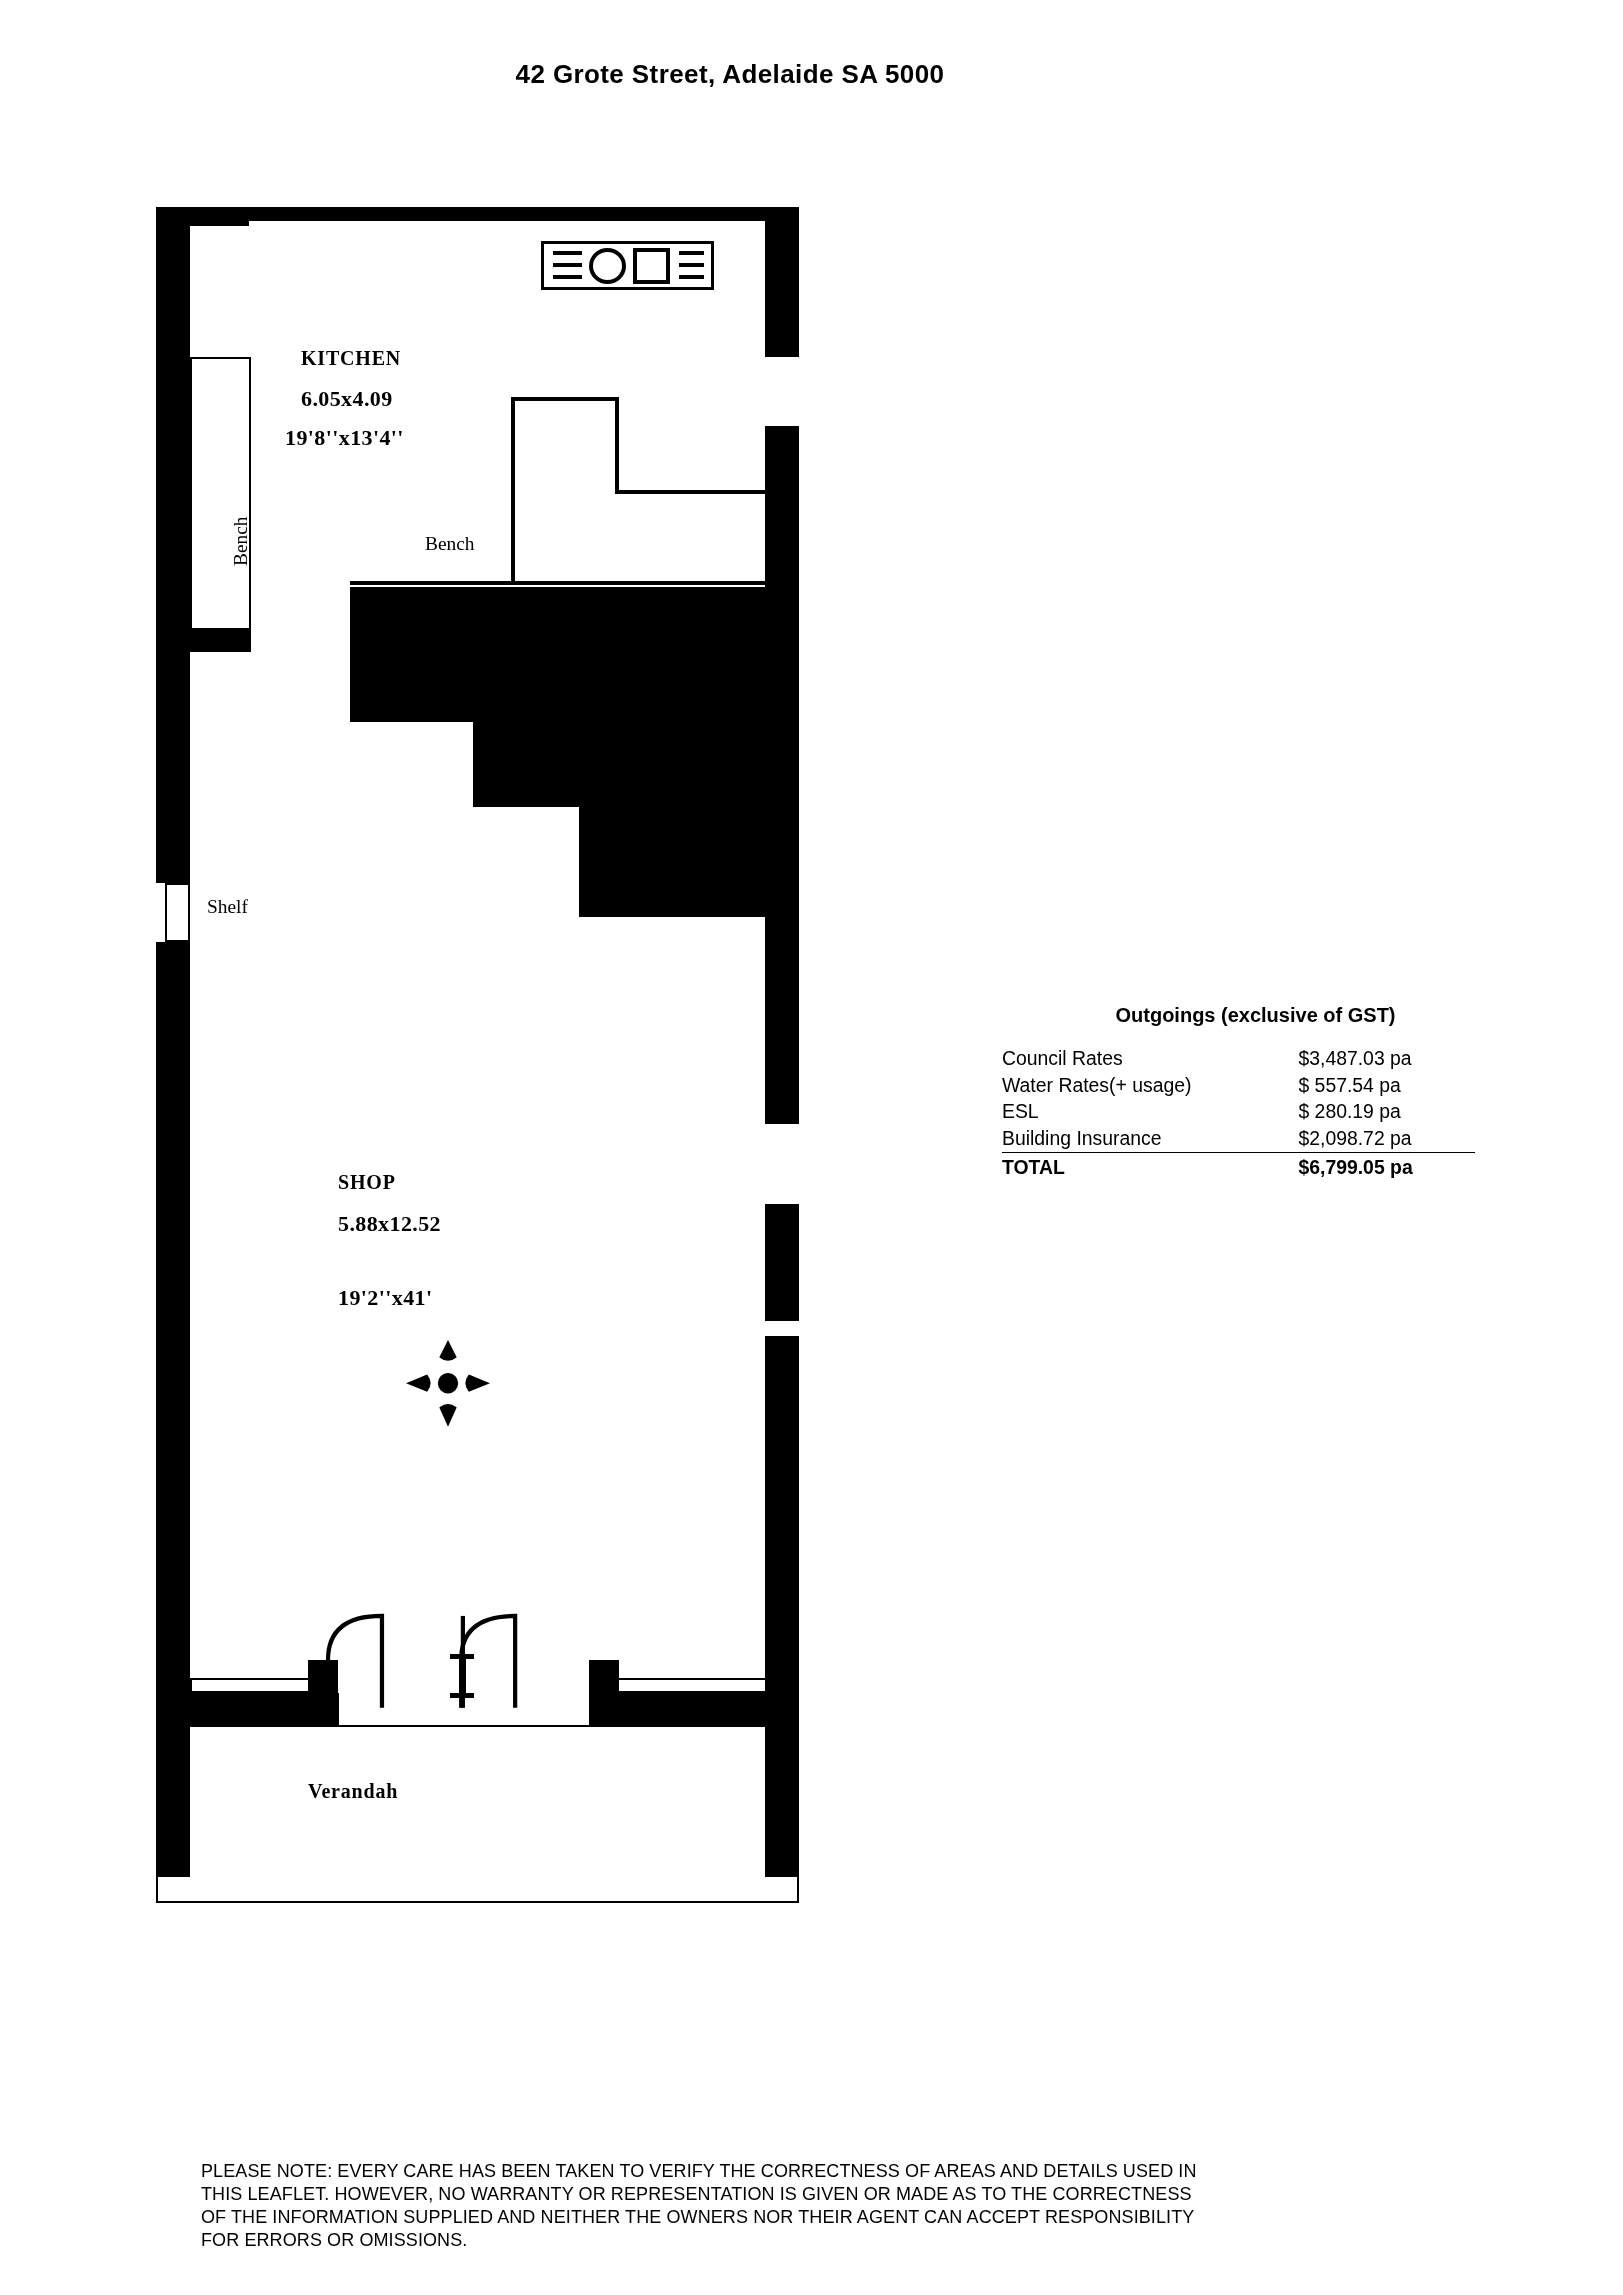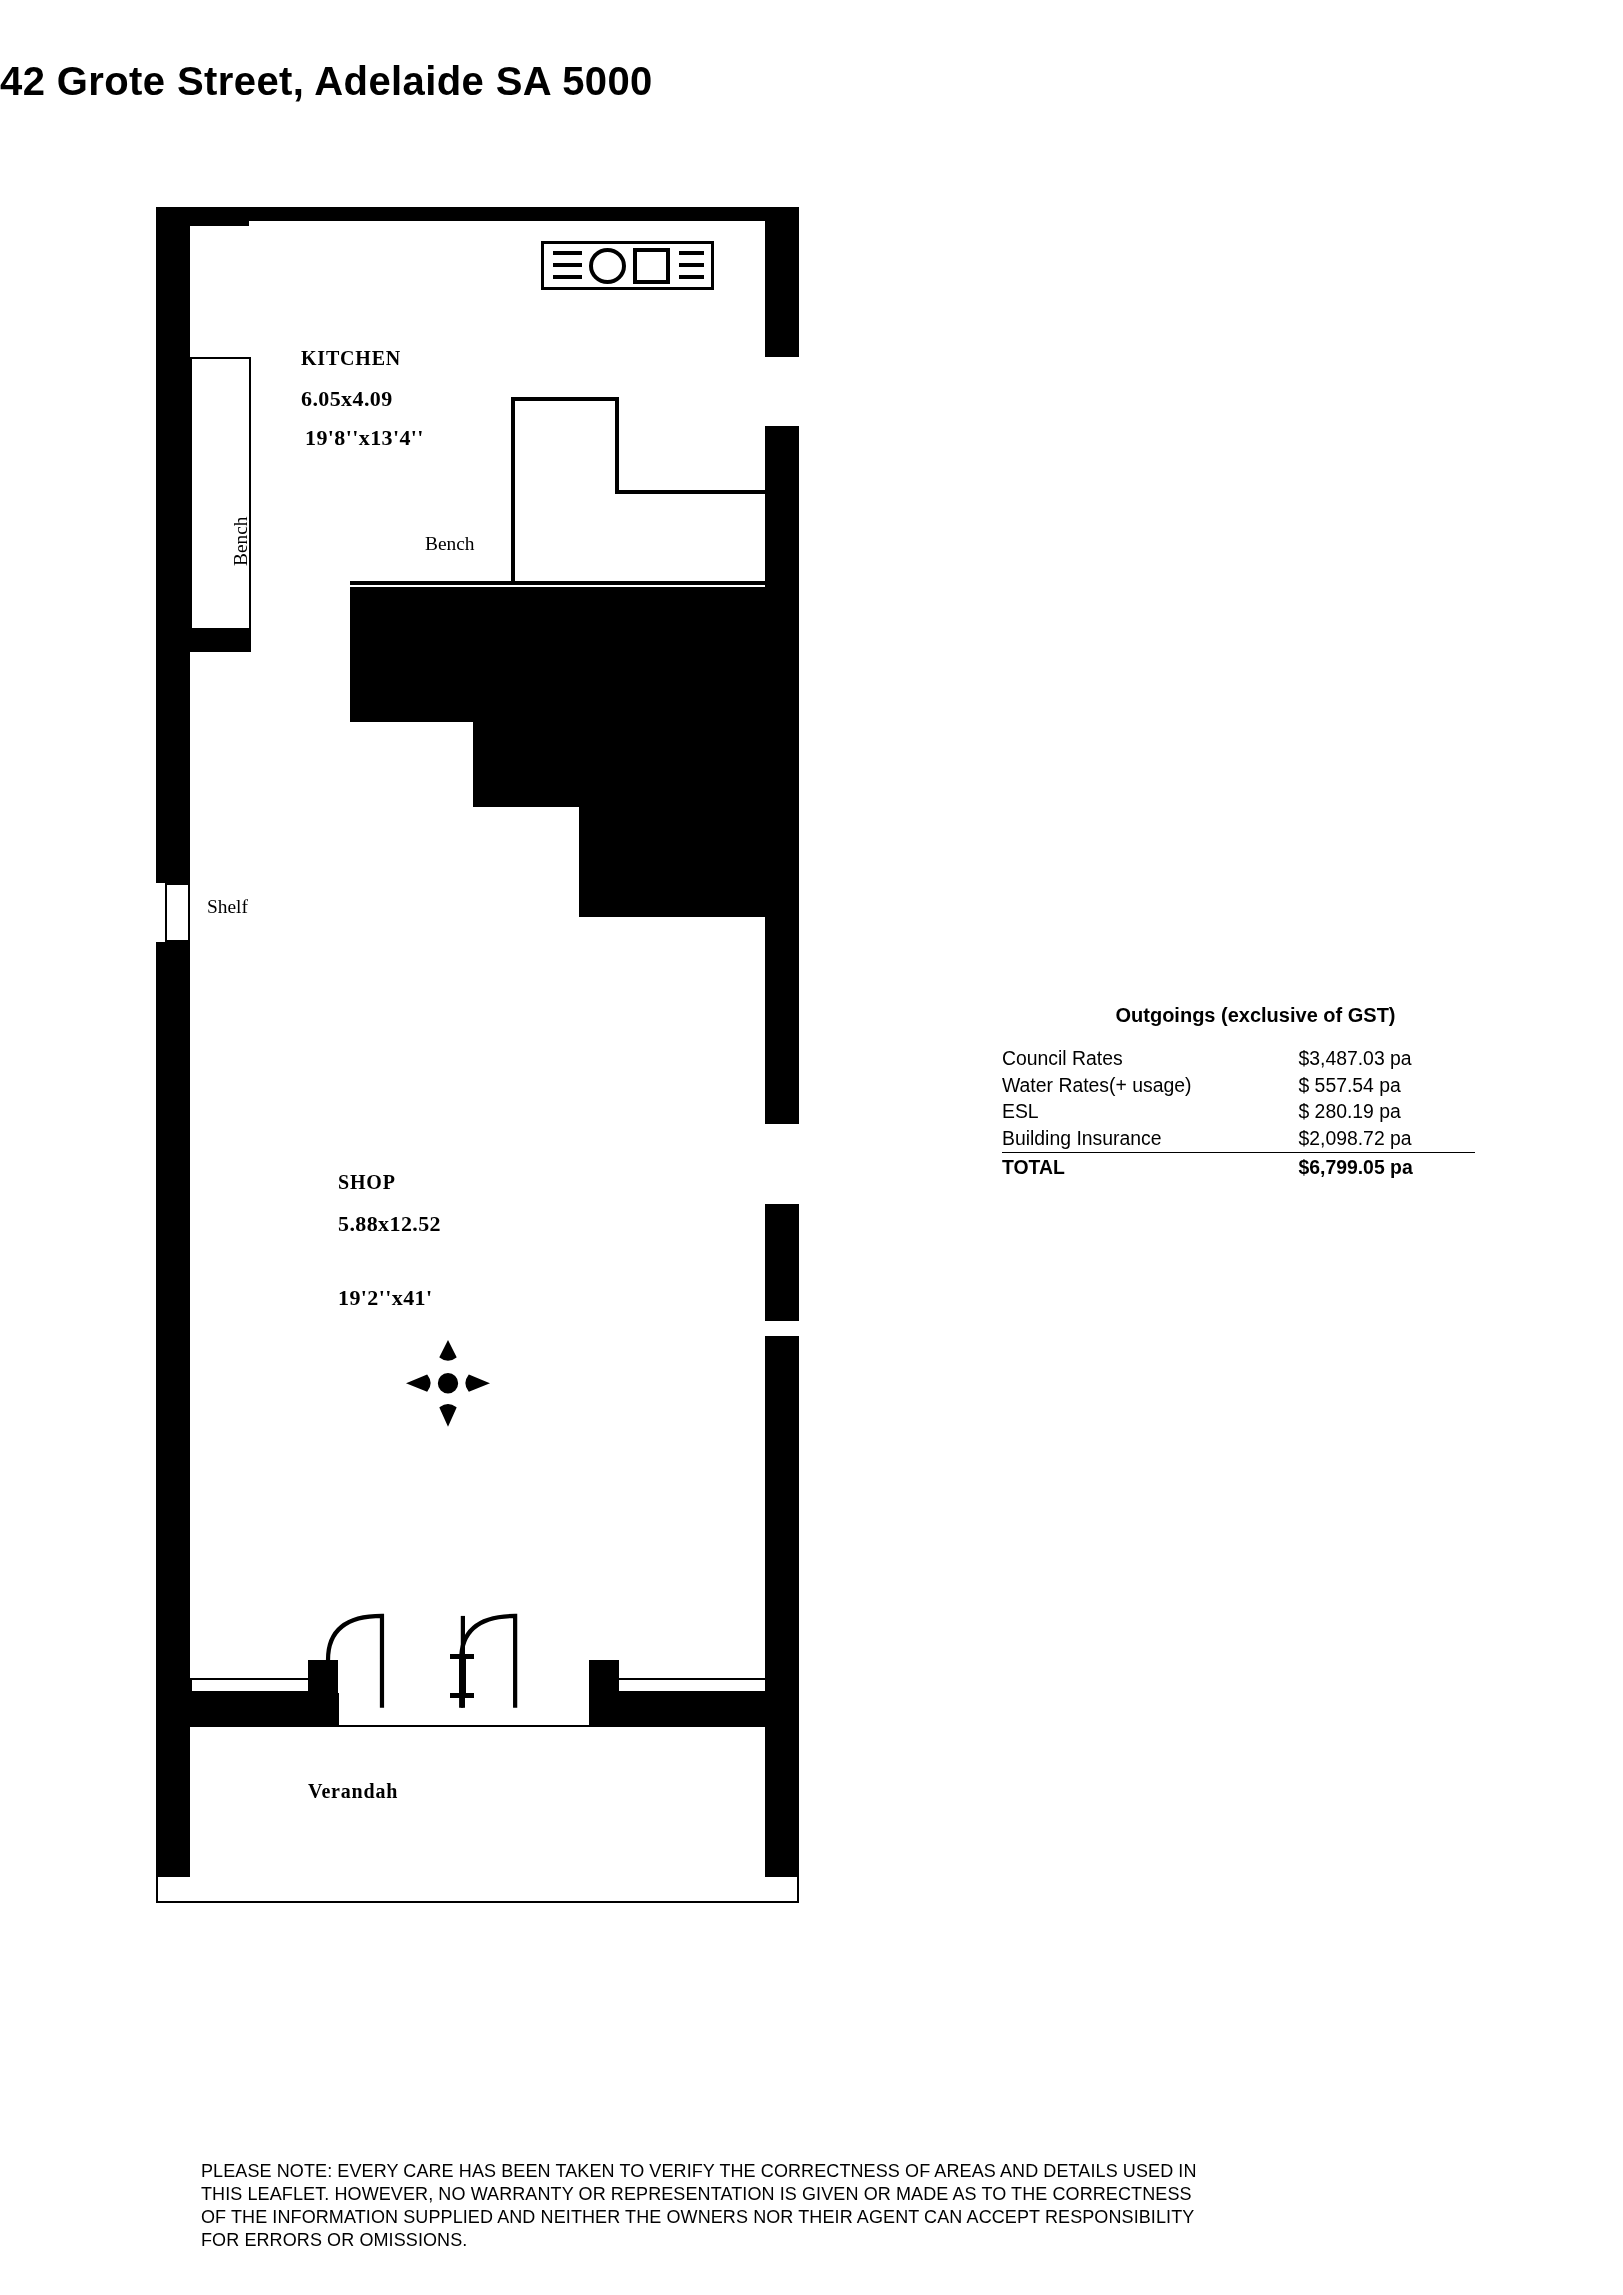--- a/index.html
+++ b/index.html
@@ -15,22 +15,22 @@
     color: #000000;
     overflow: hidden;
   }
 
   
   #page-title {
     position: absolute;
     top: 59px;
     left: 0;
     width: 1460px;
-    text-align: left;
-    font-size: 40px;
+    text-align: center;
+    font-size: 26px;
     font-weight: bold;
     letter-spacing: 0.4px;
     font-family: "Liberation Sans", sans-serif;
   }
 
   
   #floorplan {
     position: absolute;
     left: 156px;
     top: 207px;
@@ -159,21 +159,21 @@
   <div class="wall" style="left:523px; top:44px; width:25px; height:4.2px;"></div>
   <div class="wall" style="left:523px; top:56px; width:25px; height:4.2px;"></div>
   <div class="wall" style="left:523px; top:68px; width:25px; height:4.2px;"></div>
 
   <div class="outline" style="left:34px; top:150px; width:61px; height:275px; border-width:2.5px;"></div>
   <div class="wall" style="left:34px; top:421px; width:61px; height:24px;"></div>
   <div class="plan-label small vertical-text" style="left:74px; top:359px;">Bench</div>
 
   <div class="plan-label room-name" style="left:145px; top:140px;">KITCHEN</div>
   <div class="plan-label room-dims" style="left:145px; top:179px;">6.05x4.09</div>
-  <div class="plan-label room-dims" style="left:149px; top:218px;">19'8''x13'4''</div>
+  <div class="plan-label room-dims" style="left:129px; top:218px;">19'8''x13'4''</div>
 
   <div class="wall" style="left:355px; top:190px; width:4.2px; height:188px;"></div>
   <div class="wall" style="left:355px; top:190px; width:108px; height:4.2px;"></div>
   <div class="wall" style="left:459px; top:190px; width:4.2px; height:97px;"></div>
   <div class="wall" style="left:459px; top:283px; width:154px; height:4.2px;"></div>
   <div class="wall" style="left:194px; top:374px; width:423px; height:4.2px;"></div>
   <div class="plan-label small" style="left:269px; top:326px;">Bench</div>
 
   <div class="wall" style="left:194px; top:380px; width:423px; height:135px;"></div>
   <div class="wall" style="left:317px; top:380px; width:300px; height:220px;"></div>

